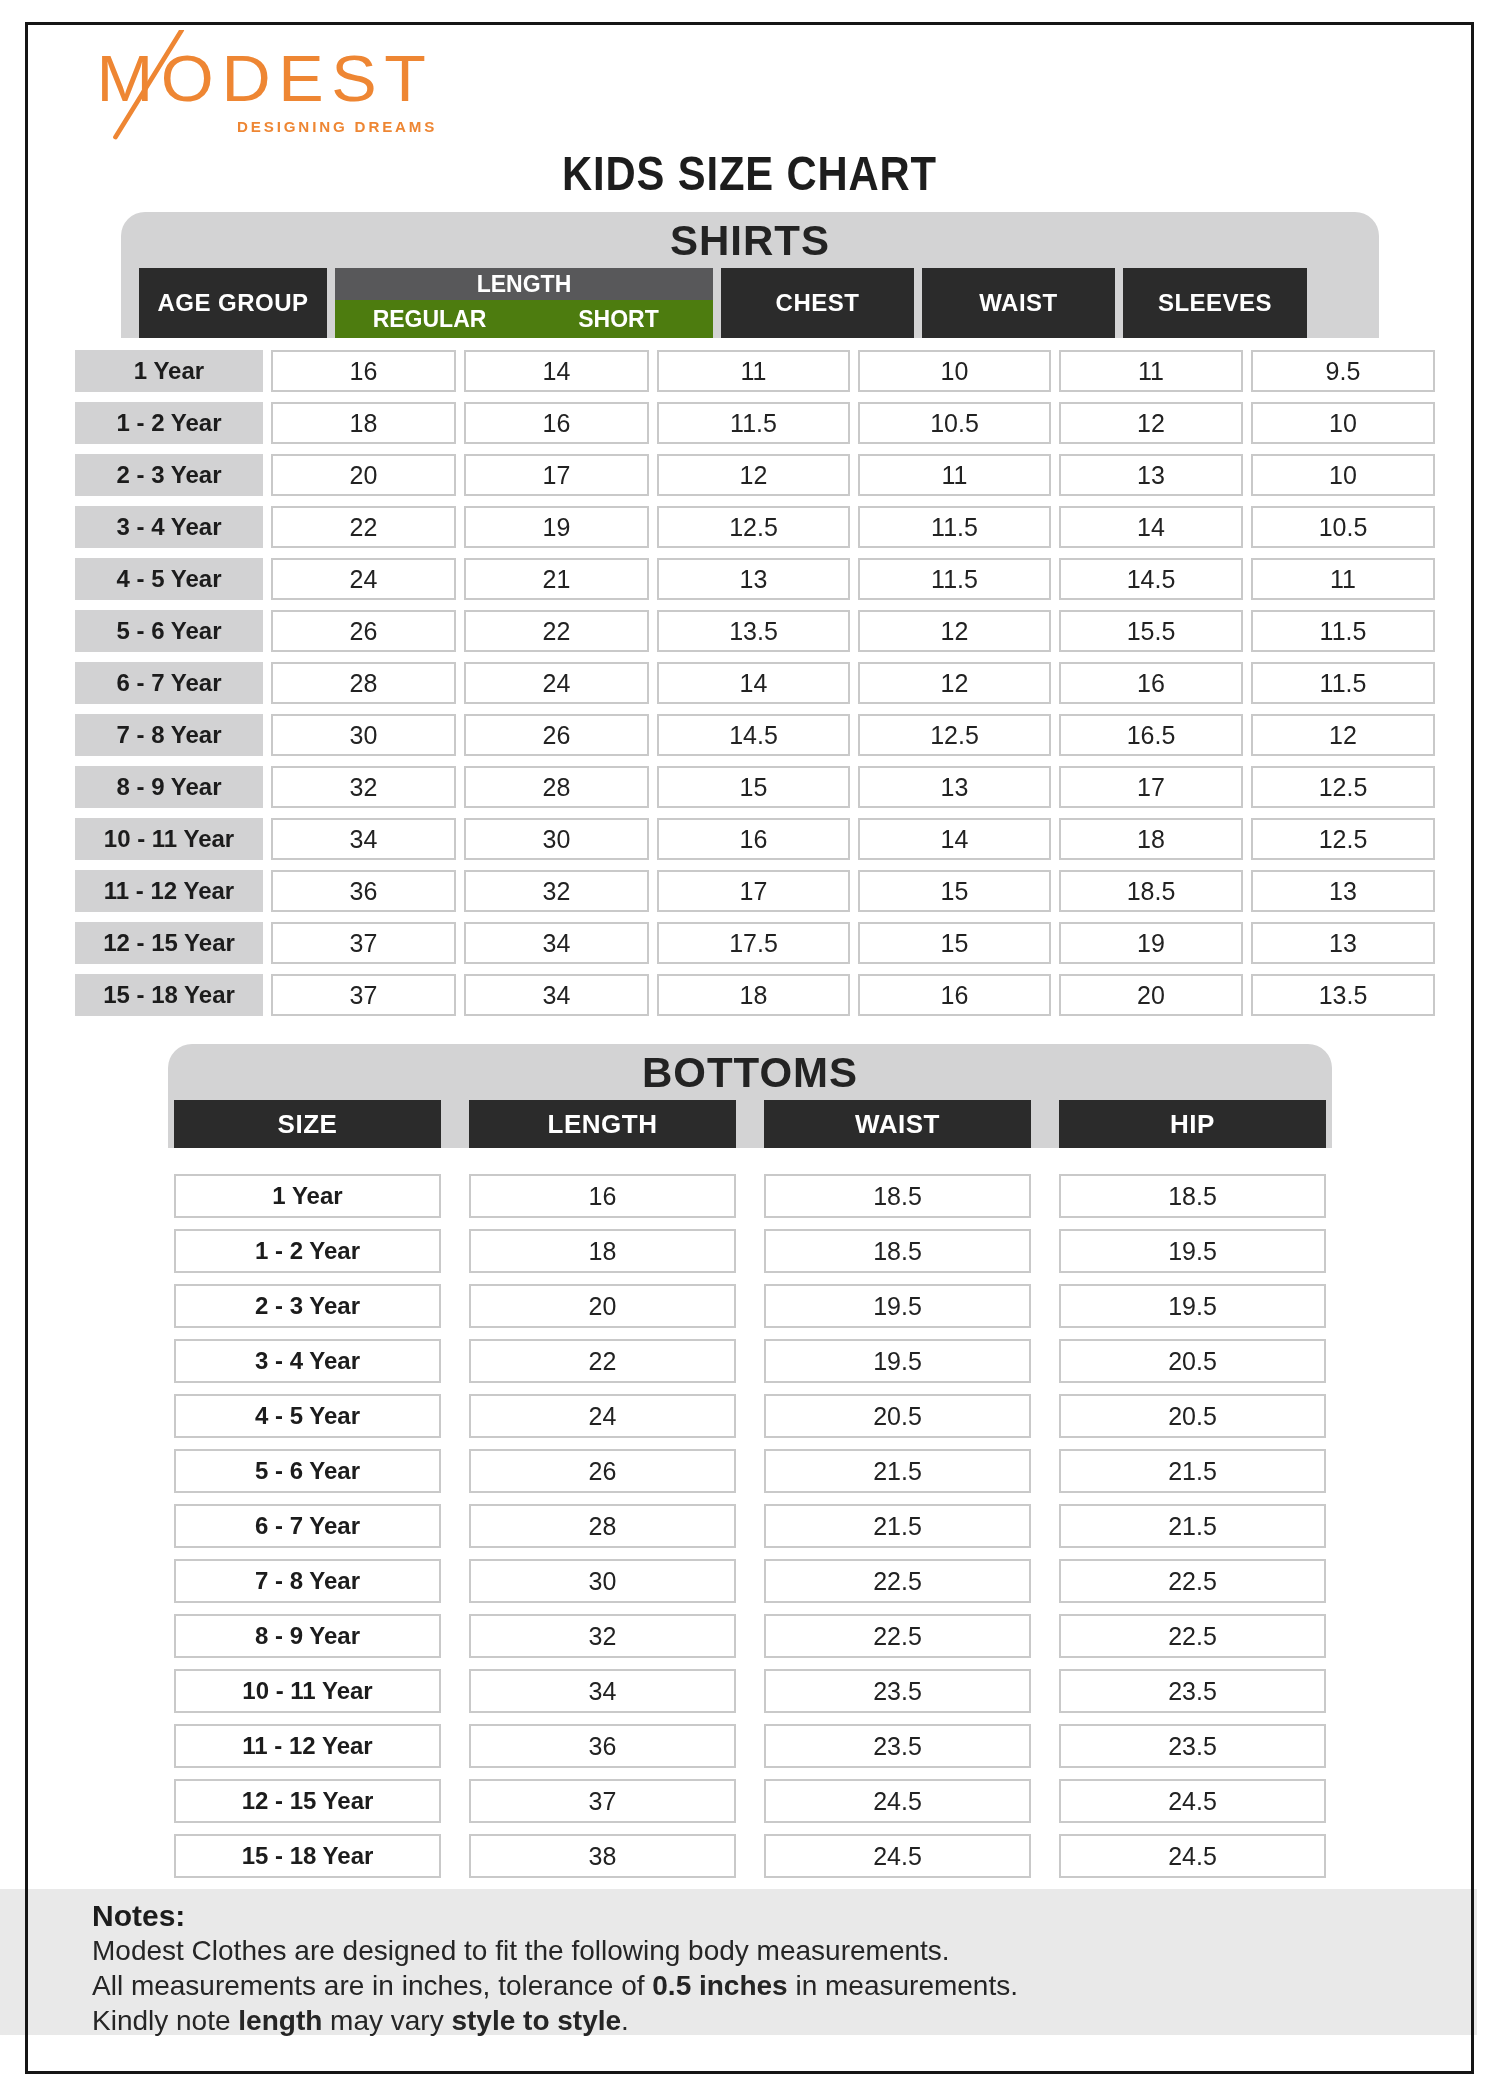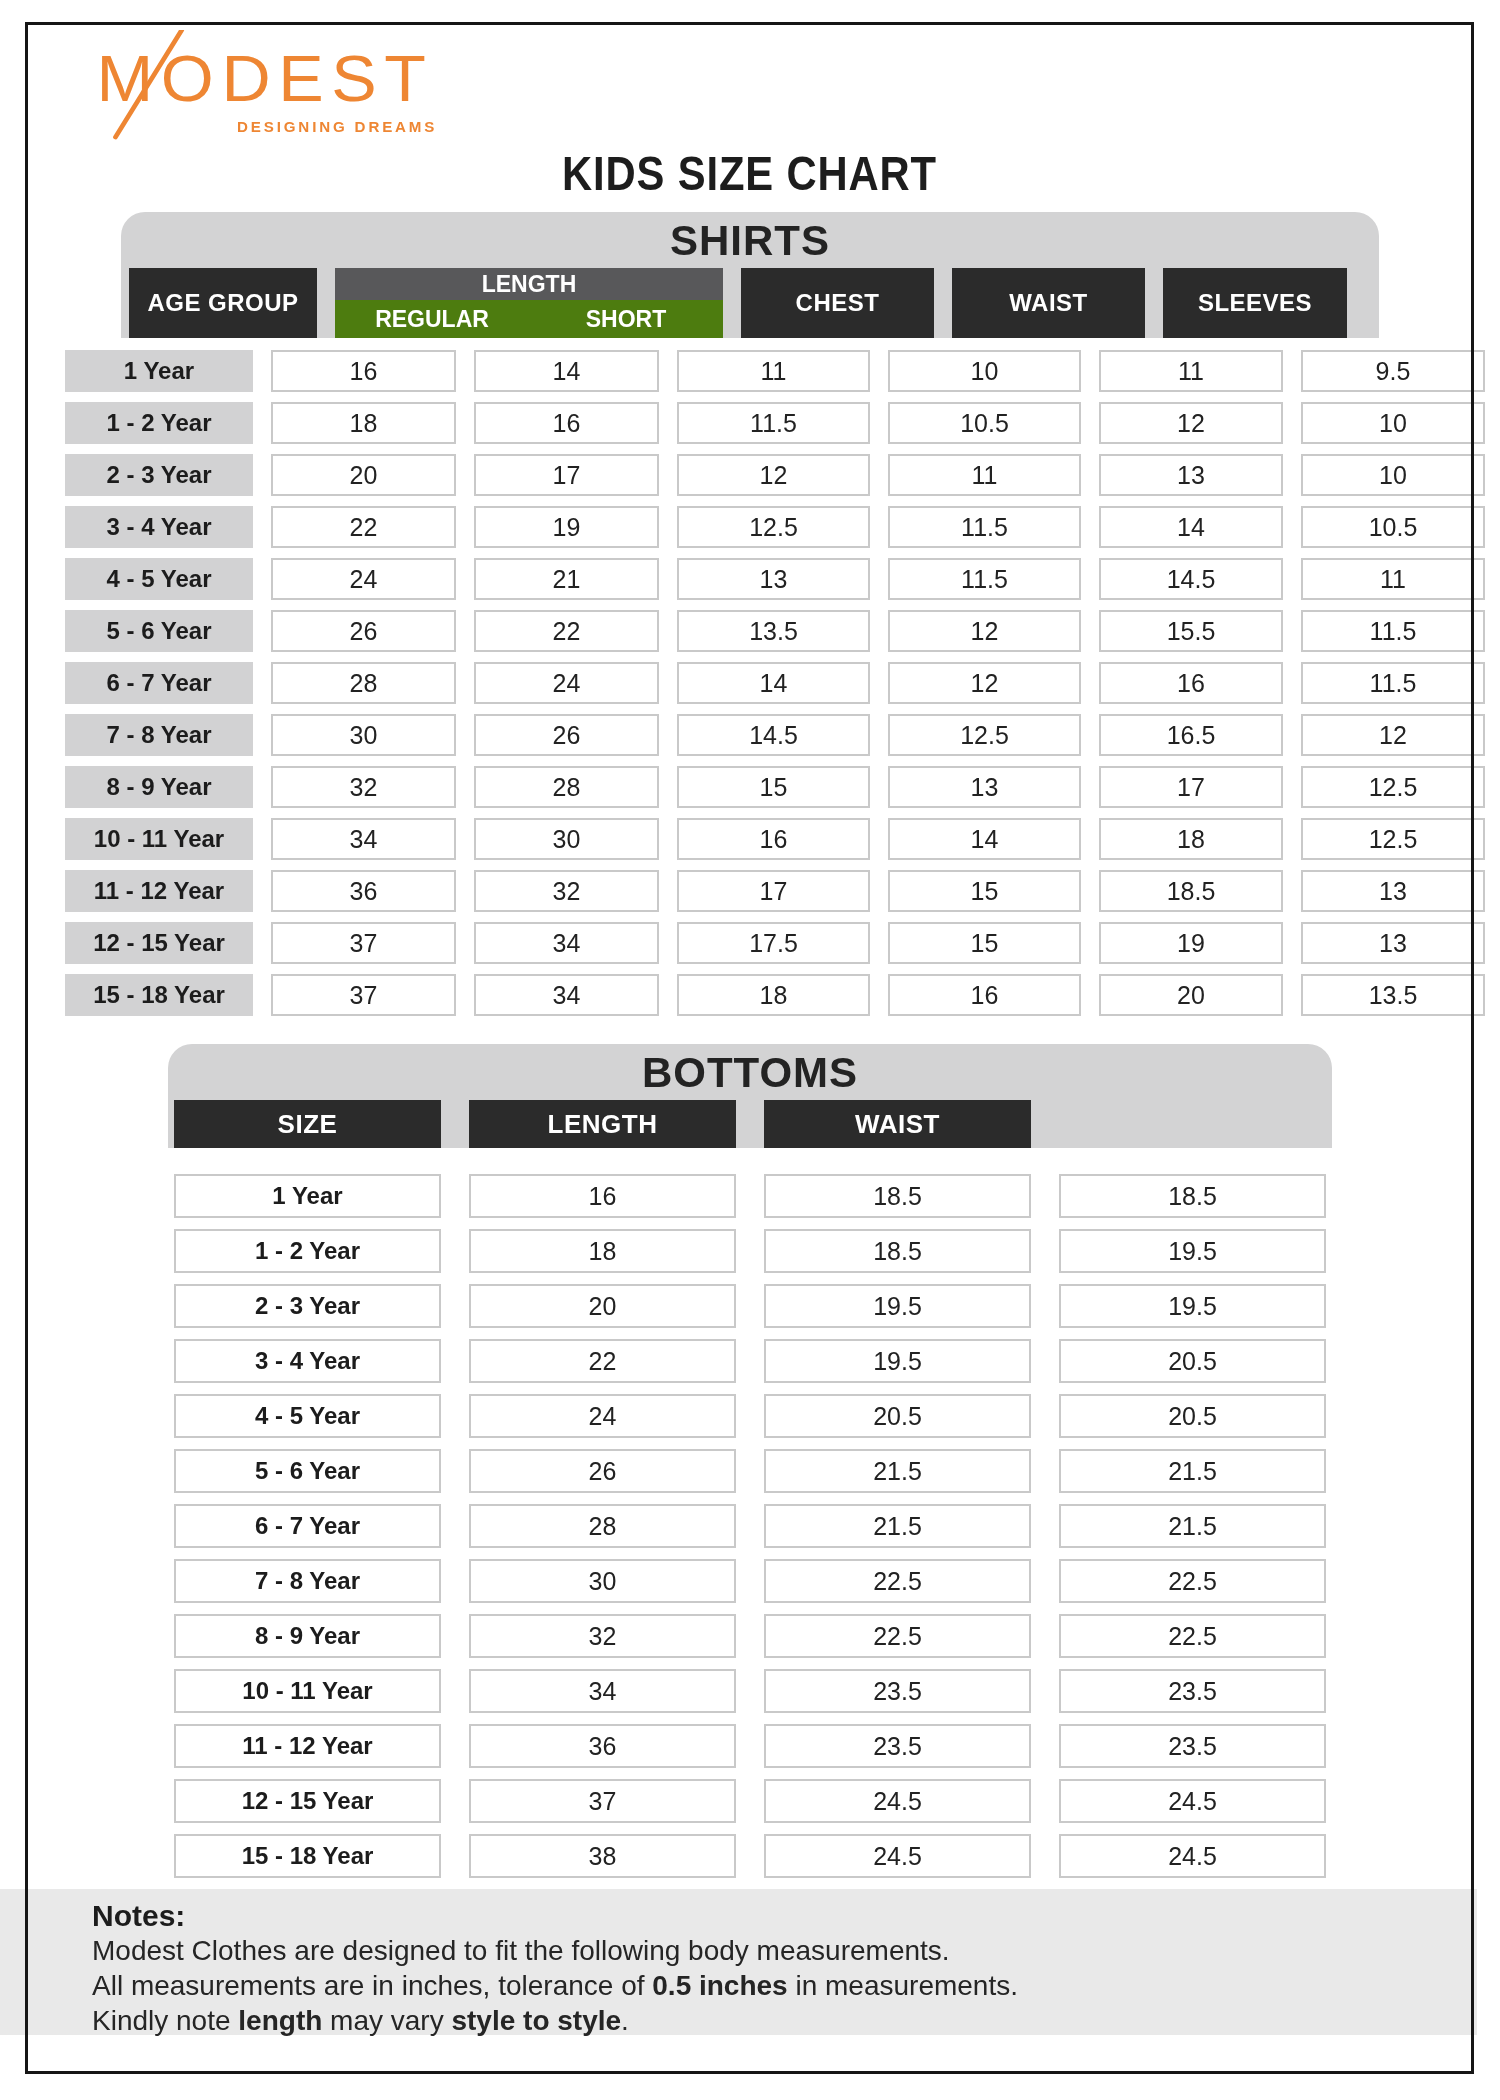--- a/index.html
+++ b/index.html
@@ -37,22 +37,22 @@
   .panel-shirts { width:1258px; margin:8px auto 0; }
   .panel-bottoms { width:1164px; margin:28px auto 0; }
   .section-title {
     text-align:center; font-size:42px; font-weight:bold; color:#232323;
     letter-spacing:1px; height:52px; line-height:50px;
   }
   
   .shirts-grid {
     display:grid;
     grid-template-columns:188px 185px 185px 193px 193px 184px 184px;
-    column-gap:18px;
-    padding:0 8px;
+    column-gap:8px;
+    padding:0 18px;
   }
   .shirts-header {
     grid-template-rows:32px 38px;
     row-gap:0;
   }
   .hdr-box {
     background:#2b2b2b; color:#ffffff;
     font-weight:bold; font-size:24px; letter-spacing:0.5px;
     display:flex; align-items:center; justify-content:center;
     white-space:nowrap;
@@ -267,20 +267,21 @@
       <div class="cell-val">13.5</div>
     </div>
   </div>
 
 <div class="panel panel-bottoms">
   <div class="section-title">BOTTOMS</div>
   <div class="bottoms-grid bottoms-header">
     <div class="hdr-box">SIZE</div>
     <div class="hdr-box">LENGTH</div>
     <div class="hdr-box">WAIST</div>
+    <div class="hdr-box">HIP</div>
   </div>
 </div>
 <div class="rows-bottoms" id="bottoms-rows">
     <div class="bottoms-grid bottoms-row">
       <div class="cell-size">1 Year</div>
       <div class="cell-val">16</div>
       <div class="cell-val">18.5</div>
       <div class="cell-val">18.5</div>
     </div>
     <div class="bottoms-grid bottoms-row">

